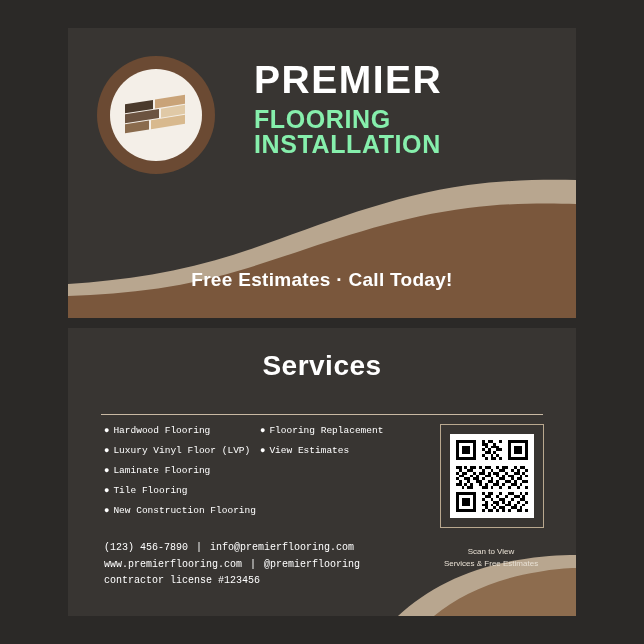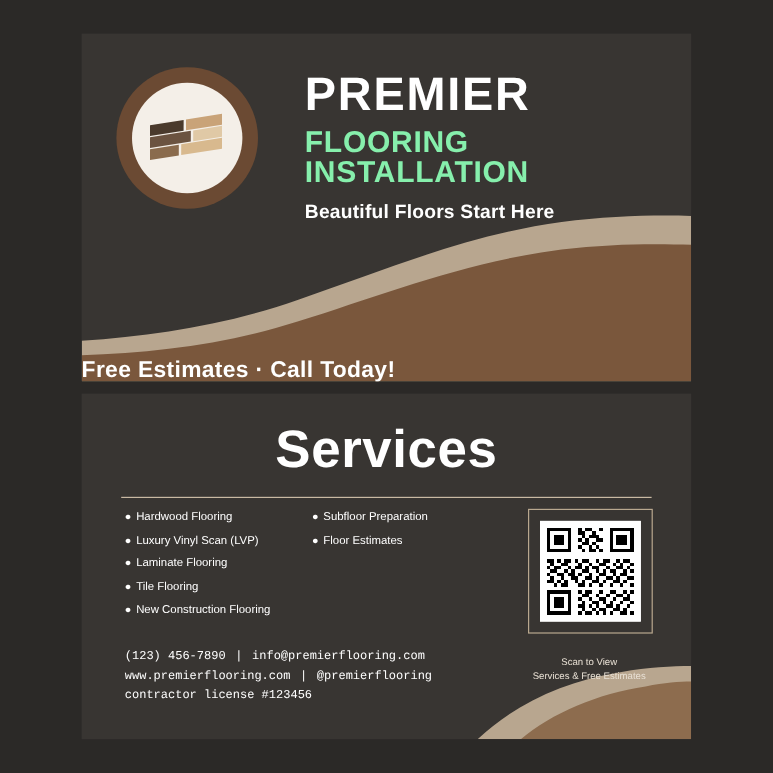--- a/index.html
+++ b/index.html
@@ -83,23 +83,23 @@
   .brand-tag {
     color: #ffffff;
     font-size: 16px;
     font-weight: bold;
     letter-spacing: 0.2px;
     margin: 0;
   }
   .front-cta {
     position: absolute;
     left: 0;
-    top: 270px;
-    width: 508px;
-    text-align: left;
+    top: 241px;
+    width: 508px;
+    text-align: center;
     color: #ffffff;
     font-size: 19px;
     font-weight: bold;
     letter-spacing: 0.3px;
   }
 
   
   .card-back {
     position: absolute;
     left: 68px;
@@ -116,21 +116,21 @@
     width: 508px;
     height: 288px;
   }
   .services-title {
     position: absolute;
     left: 0;
     top: 22px;
     width: 508px;
     text-align: center;
     color: #ffffff;
-    font-size: 44px;
+    font-size: 28px;
     font-weight: bold;
     letter-spacing: 0.5px;
   }
   .divider {
     position: absolute;
     left: 33px;
     top: 86px;
     width: 442px;
     height: 1px;
     background: #c9b9a3;
@@ -147,20 +147,21 @@
     flex: 0 0 auto;
   }
   .svc-col.col-1 { width: 150px; }
   .svc-col.col-2 { width: 180px; }
   .svc-item {
     color: #ffffff;
     font-size: 9.5px;
     line-height: 1;
     margin-bottom: 10px;
     white-space: nowrap;
+    font-family: Liberation Mono, monospace;
   }
   .svc-item .dot {
     color: #ffffff;
     margin-right: 4px;
     font-size: 9px;
   }
 
   .qr-box {
     position: absolute;
     left: 372px;
@@ -228,47 +229,46 @@
             <rect x="4" y="36" width="24" height="9" fill="#8a6b4d"></rect>
             <rect x="30" y="36" width="34" height="9" fill="#d8b98e"></rect>
           </g>
         </svg>
       </div>
     </div>
 
     <div class="front-text">
       <div class="brand-title">PREMIER</div>
       <div class="brand-sub">FLOORING INSTALLATION</div>
-      <div class="brand-tag">Beautiful Floors Start Here</div>
     </div>
 
     <div class="front-cta">Free Estimates · Call Today!</div>
   </div>
 
   <div class="card-back">
 
     <svg class="back-swoosh" viewBox="0 0 508 288" preserveAspectRatio="none">
       <path d="M330,288 C360,260 400,240 450,232 C472,228 492,227 508,227 L508,288 Z" fill="#b8a68f"></path>
       <path d="M366,288 C392,266 430,250 470,244 C486,241 498,240 508,240 L508,288 Z" fill="#8d6c4e"></path>
     </svg>
 
     <div class="services-title">Services</div>
     <div class="divider"></div>
 
     <div class="services-cols">
       <div class="svc-col col-1">
         <div class="svc-item"><span class="dot">●</span><span>Hardwood Flooring</span></div>
-        <div class="svc-item"><span class="dot">●</span><span>Luxury Vinyl Scan (LVP)</span></div>
+        <div class="svc-item"><span class="dot">●</span><span>Luxury Vinyl Floor (LVP)</span></div>
         <div class="svc-item"><span class="dot">●</span><span>Laminate Flooring</span></div>
         <div class="svc-item"><span class="dot">●</span><span>Tile Flooring</span></div>
         <div class="svc-item"><span class="dot">●</span><span>New Construction Flooring</span></div>
       </div>
       <div class="svc-col col-2">
-        <div class="svc-item"><span class="dot">●</span><span>Subfloor Preparation</span></div>
-        <div class="svc-item"><span class="dot">●</span><span>Floor Estimates</span></div>
+        <div class="svc-item"><span class="dot">●</span><span>Flooring Replacement</span></div>
+        <div class="svc-item"><span class="dot">●</span><span>View Estimates</span></div>
       </div>
     </div>
 
     <div class="qr-box">
       <div class="qr-inner">
         <svg width="84" height="84" viewBox="0 0 29 29" shape-rendering="crispEdges">
           <rect width="29" height="29" fill="#ffffff"></rect>
           <g fill="#000000">
             <rect x="2" y="2" width="7" height="1"></rect>
               <rect x="2" y="8" width="7" height="1"></rect>

